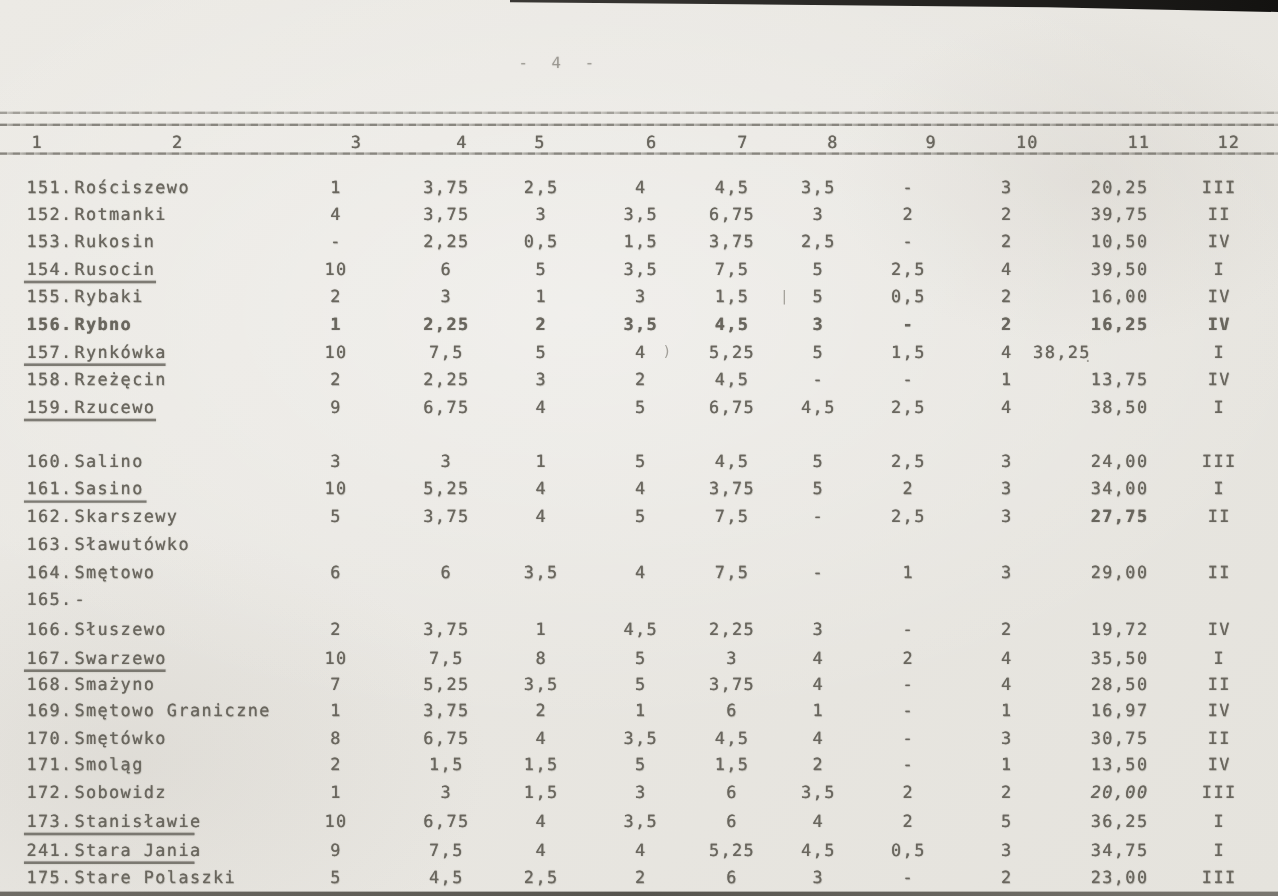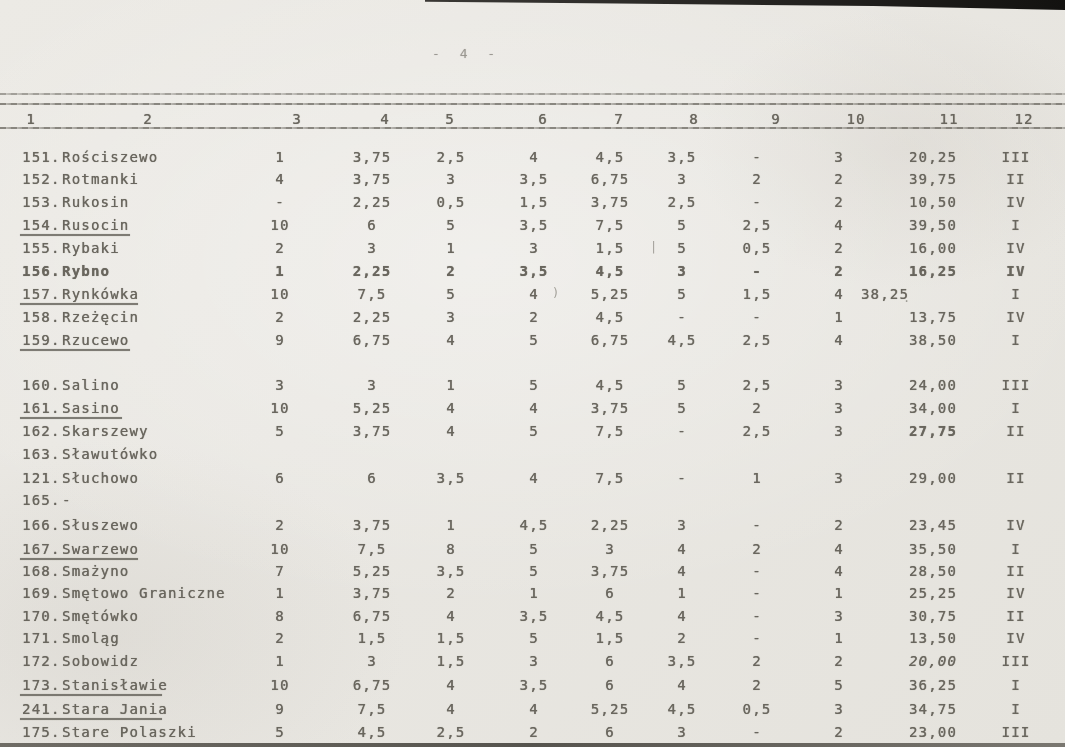--- a/index.html
+++ b/index.html
@@ -258,22 +258,22 @@
         <span class="cell ink" style="left: 757px;">2,5</span>
         <span class="cell ink" style="left: 839px;">3</span>
         <span class="cell ink" style="left: 933px; font-weight: bold;">27,75</span>
         <span class="cell ink" style="left: 1016px;">II</span>
       </div>
       <div class="row" style="top: 446px;">
         <span class="rownum ink">163.</span>
         <span class="rowname ink">Sławutówko</span>
       </div>
       <div class="row" style="top: 470px;">
-        <span class="rownum ink">121.</span>
-        <span class="rowname ink">Słuchowo</span>
+        <span class="rownum ink">164.</span>
+        <span class="rowname ink">Smętowo</span>
         <span class="cell ink" style="left: 280px;">6</span>
         <span class="cell ink" style="left: 372px;">6</span>
         <span class="cell ink" style="left: 451px;">3,5</span>
         <span class="cell ink" style="left: 534px;">4</span>
         <span class="cell ink" style="left: 610px;">7,5</span>
         <span class="cell ink" style="left: 682px;">-</span>
         <span class="cell ink" style="left: 757px;">1</span>
         <span class="cell ink" style="left: 839px;">3</span>
         <span class="cell ink" style="left: 933px;">29,00</span>
         <span class="cell ink" style="left: 1016px;">II</span>
@@ -286,21 +286,21 @@
         <span class="rownum ink">166.</span>
         <span class="rowname ink">Słuszewo</span>
         <span class="cell ink" style="left: 280px;">2</span>
         <span class="cell ink" style="left: 372px;">3,75</span>
         <span class="cell ink" style="left: 451px;">1</span>
         <span class="cell ink" style="left: 534px;">4,5</span>
         <span class="cell ink" style="left: 610px;">2,25</span>
         <span class="cell ink" style="left: 682px;">3</span>
         <span class="cell ink" style="left: 757px;">-</span>
         <span class="cell ink" style="left: 839px;">2</span>
-        <span class="cell ink" style="left: 933px;">23,45</span>
+        <span class="cell ink" style="left: 933px;">19,72</span>
         <span class="cell ink" style="left: 1016px;">IV</span>
       </div>
       <div class="row" style="top: 541px;">
         <span class="rownum ink">167.</span>
         <span class="rowname ink">Swarzewo</span>
         <span class="cell ink" style="left: 280px;">10</span>
         <span class="cell ink" style="left: 372px;">7,5</span>
         <span class="cell ink" style="left: 451px;">8</span>
         <span class="cell ink" style="left: 534px;">5</span>
         <span class="cell ink" style="left: 610px;">3</span>
@@ -329,21 +329,21 @@
         <span class="rownum ink">169.</span>
         <span class="rowname ink">Smętowo Graniczne</span>
         <span class="cell ink" style="left: 280px;">1</span>
         <span class="cell ink" style="left: 372px;">3,75</span>
         <span class="cell ink" style="left: 451px;">2</span>
         <span class="cell ink" style="left: 534px;">1</span>
         <span class="cell ink" style="left: 610px;">6</span>
         <span class="cell ink" style="left: 682px;">1</span>
         <span class="cell ink" style="left: 757px;">-</span>
         <span class="cell ink" style="left: 839px;">1</span>
-        <span class="cell ink" style="left: 933px;">25,25</span>
+        <span class="cell ink" style="left: 933px;">16,97</span>
         <span class="cell ink" style="left: 1016px;">IV</span>
       </div>
       <div class="row" style="top: 608px;">
         <span class="rownum ink">170.</span>
         <span class="rowname ink">Smętówko</span>
         <span class="cell ink" style="left: 280px;">8</span>
         <span class="cell ink" style="left: 372px;">6,75</span>
         <span class="cell ink" style="left: 451px;">4</span>
         <span class="cell ink" style="left: 534px;">3,5</span>
         <span class="cell ink" style="left: 610px;">4,5</span>

